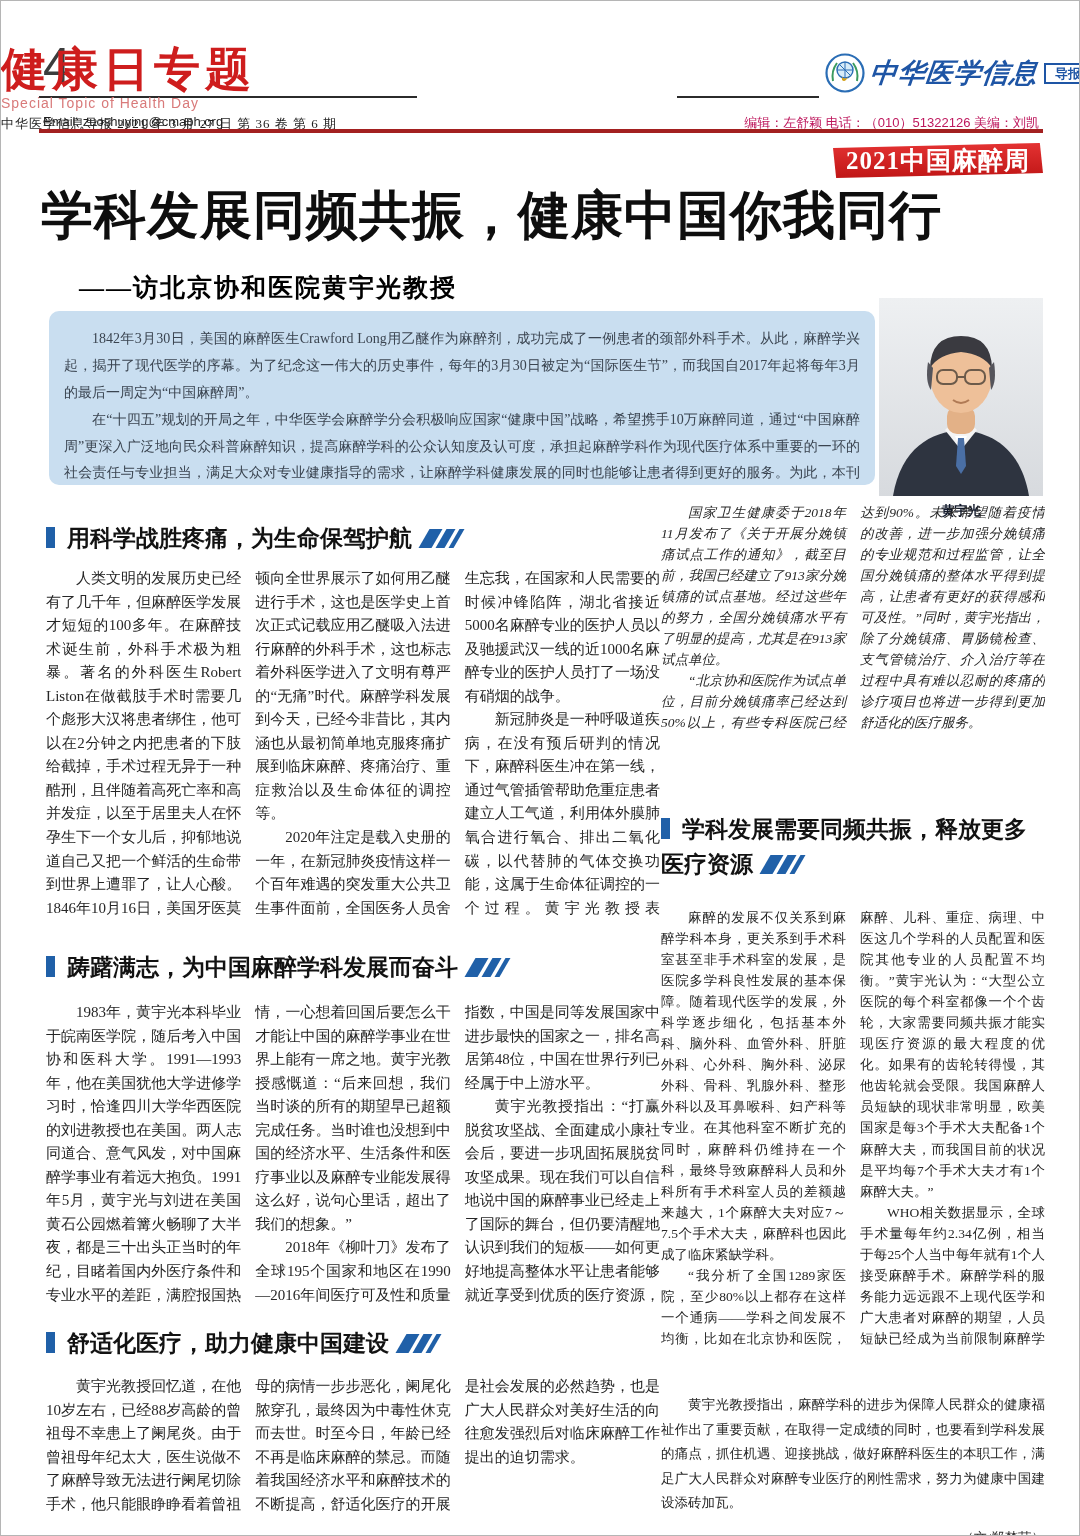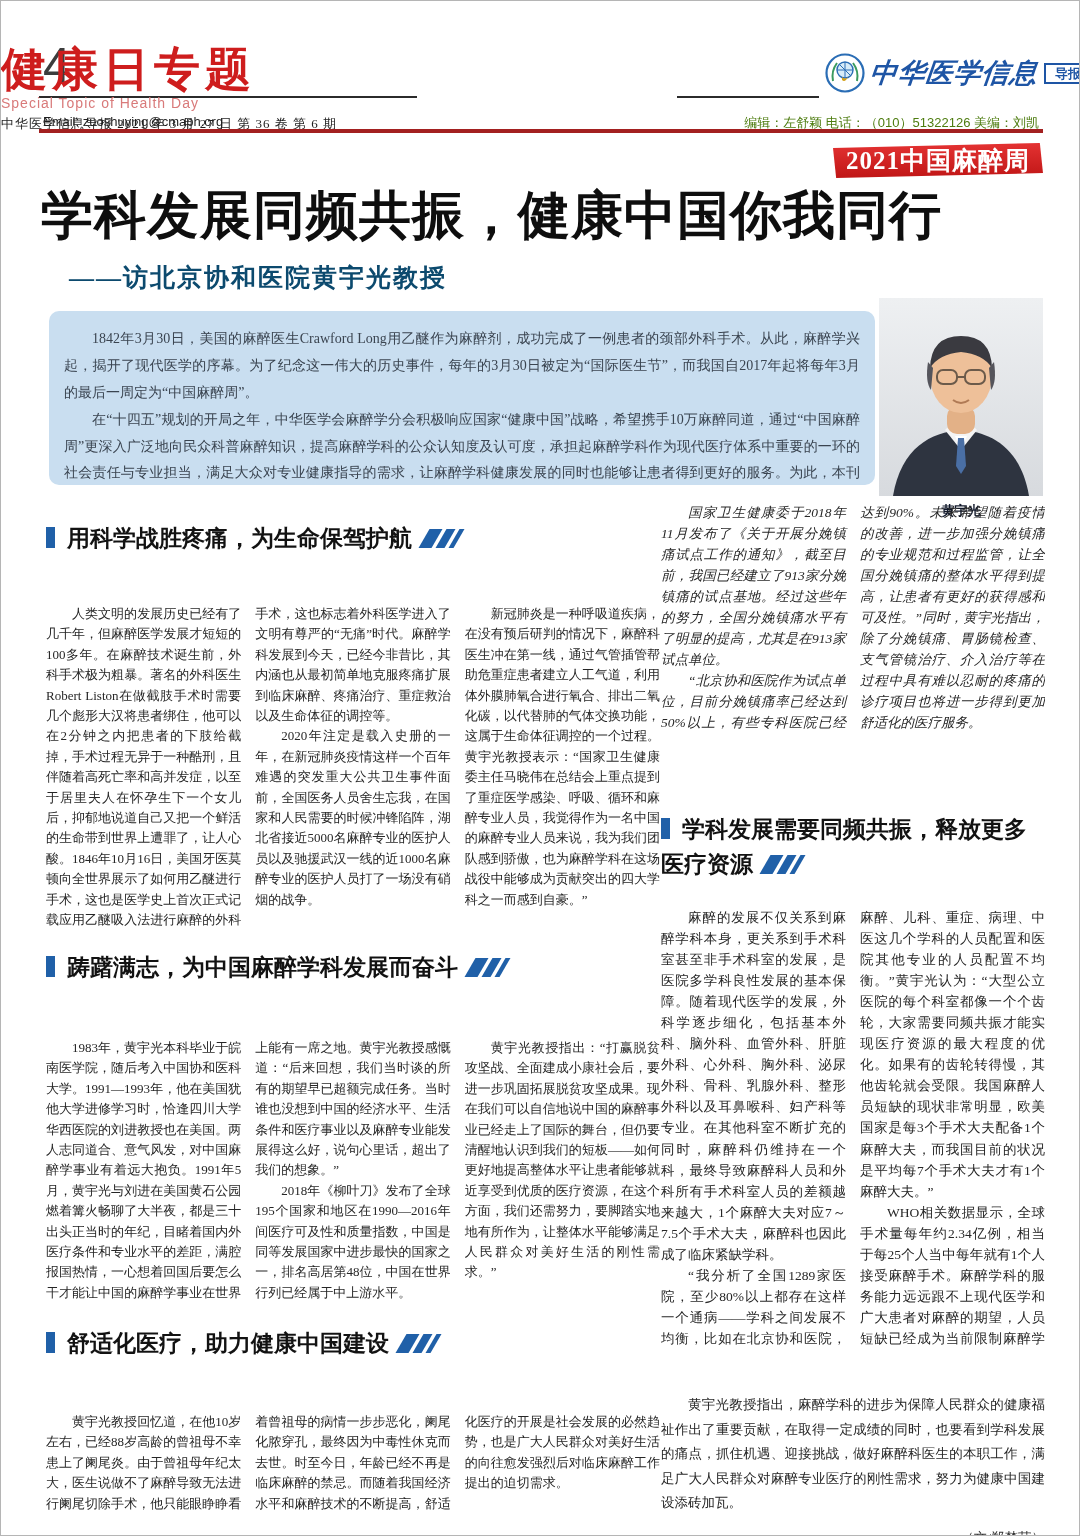--- a/index.html
+++ b/index.html
@@ -15,61 +15,61 @@
   .rule-right{position:absolute;left:676px;top:95px;width:142px;height:2px;background:#2b2b2b;}
   .masthead-center{position:absolute;left:0;right:0;top:44px;text-align:left;}
   .masthead-center .cn{font-family:"Liberation Sans",sans-serif;font-weight:900;
     font-size:46px;color:#ce1d1d;letter-spacing:5px;line-height:1.05;}
   .masthead-center .en{display:block;font-family:"Liberation Sans",sans-serif;
     font-size:14px;color:#d97a7a;margin-top:2px;letter-spacing:1px;}
   .masthead-center .issue{display:block;font-size:13px;color:#1f1f1f;margin-top:4px;letter-spacing:1px;}
   .email-line{position:absolute;left:42px;top:113px;font-family:"Liberation Sans",sans-serif;
     font-size:13px;color:#1f1f1f;}
   .editor-line{position:absolute;right:40px;top:113px;font-family:"Liberation Sans",sans-serif;
-    font-size:13px;color:#4d7c0f;}
+    font-size:13px;color:#be185d;}
   .logo{position:absolute;left:824px;top:52px;display:flex;align-items:center;}
   .logo .emblem{width:40px;height:40px;}
   .logo .script{font-style:italic;font-weight:bold;font-size:27px;color:#1e55a5;
     letter-spacing:1px;transform:skewX(-6deg);margin-left:5px;white-space:nowrap;}
   .logo .tag{margin-left:6px;border:2px solid #1e55a5;color:#1e55a5;font-size:13px;
     font-weight:bold;padding:2px 9px;line-height:1;white-space:nowrap;}
   .red-rule{position:absolute;left:38px;top:128px;width:1004px;height:4px;background:#a32020;}
   
   .badge{position:absolute;left:832px;top:142px;width:210px;height:35px;
     background:linear-gradient(180deg,#e43232,#c01616);
     clip-path:polygon(0 14%,98.5% 0,100% 86%,1.5% 100%);
     display:flex;align-items:center;justify-content:center;}
   .badge span{color:#fff;font-family:Liberation Serif, serif;font-weight:bold;
     font-size:25px;letter-spacing:1px;text-align:center;}
   
   .headline{position:absolute;left:40px;top:180px;font-family:"Liberation Sans",sans-serif;
     font-weight:900;font-size:52px;color:#0e0e0e;letter-spacing:1px;white-space:nowrap;margin:0;}
   .sub-headline{position:absolute;left:62px;top:254px;font-size:25px;font-weight:600;
-    color:#0c4a6e;letter-spacing:2px;margin:6px;}
+    color:#000000;letter-spacing:2px;margin:16px;}
   
   .intro-box{position:absolute;left:48px;top:310px;width:826px;height:174px;box-sizing:border-box;
     background:#c9def0;border-radius:10px;padding:15px 15px;overflow:hidden;}
   .intro-box p{margin:0;text-indent:2em;font-size:14px;line-height:1.92;color:#3a4450;text-align:justify;}
   
   .portrait{position:absolute;left:878px;top:297px;width:164px;height:198px;margin:0;
     background:#e6e8eb;overflow:hidden;}
   .portrait svg{display:block;}
   .portrait-caption{position:absolute;left:878px;top:501px;width:164px;text-align:center;
     font-weight:bold;font-size:13px;color:#0f172a;}
   
   .sec-head{position:absolute;margin:0;font-weight:bold;color:#121212;font-size:23px;line-height:1.5;}
   .sec-head .bar{display:inline-block;width:9px;height:21px;background:#2060a8;
     margin-right:12px;vertical-align:-2px;}
   .slashes{display:inline-block;margin-left:12px;white-space:nowrap;}
   .slashes i{display:inline-block;height:19px;background:#2060a8;transform:skewX(-30deg);
     margin-right:4px;vertical-align:-2px;}
   .slashes i.s1{width:13px;} .slashes i.s2{width:9px;} .slashes i.s3{width:5px;}
   .cols{position:absolute;text-align:justify;overflow:hidden;column-gap:14px;}
   .cols p{margin:0;text-indent:2em;}
-  .cols-3{column-count:3;font-size:13px;line-height:1.57;margin-top:37px;}
+  .cols-3{column-count:3;font-size:15px;line-height:1.57;}
   .cols-2{column-count:2;font-size:13.5px;line-height:1.56;}
   #sec1-body{left:45px;top:566px;width:614px;height:374px;}
   #right-top{left:660px;top:501px;width:384px;height:266px;font-style:italic;}
   #sec3-head{left:660px;top:812px;width:388px;}
   #sec3-body{left:660px;top:906px;width:384px;height:462px;}
   #sec2-head{left:45px;top:950px;}
   #sec2-body{left:45px;top:1000px;width:614px;height:320px;}
   #sec4-head{left:45px;top:1326px;}
   #sec4-body{left:45px;top:1374px;width:614px;height:158px;}
   #sec1-head{left:45px;top:521px;}

